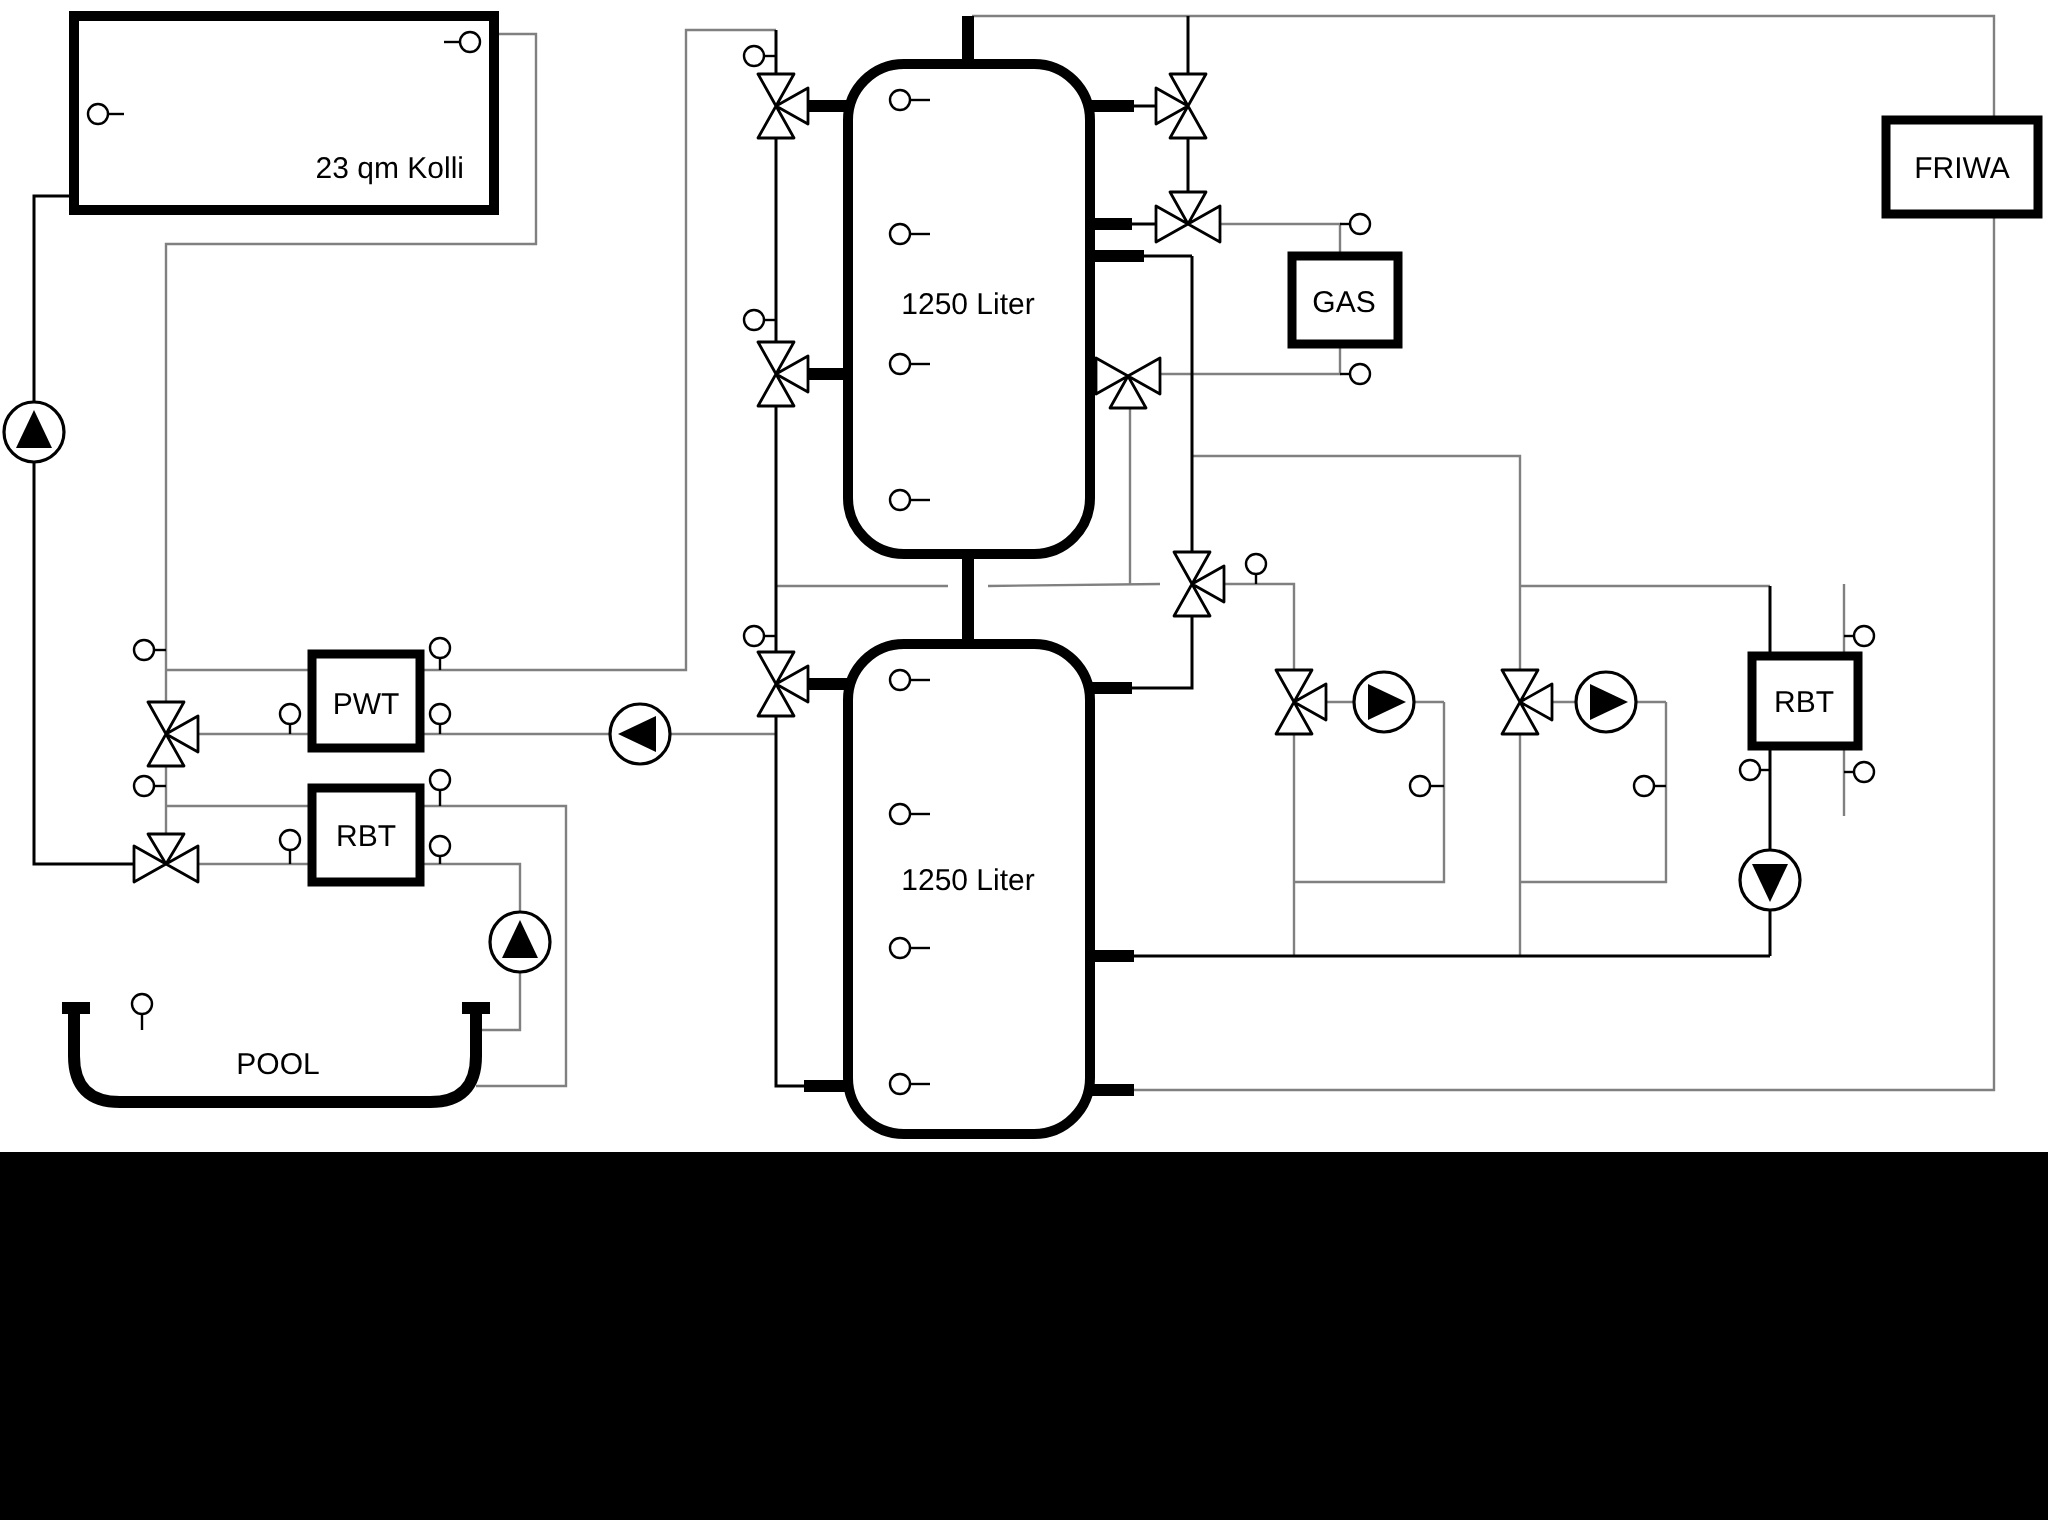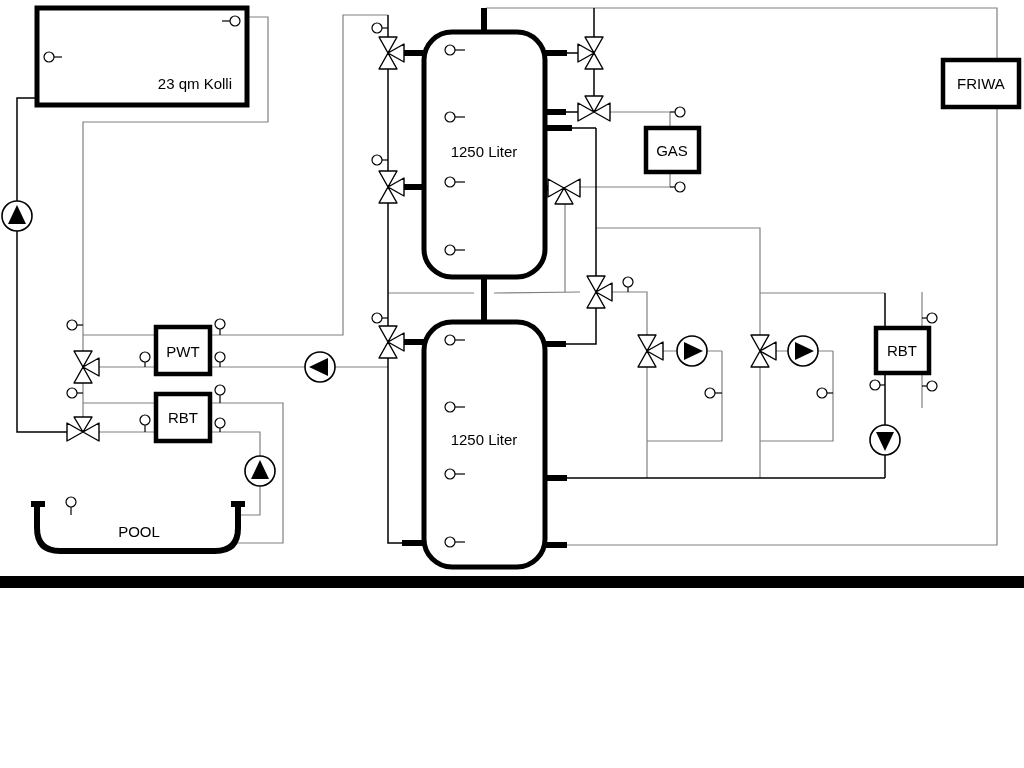--- a/index.html
+++ b/index.html
@@ -1,16 +1,16 @@
 <!DOCTYPE html>
 <html><head>
 <meta charset="utf-8">
 <style>
   html,body{margin:0;padding:0;background:#fff;}
-  .stage{position:relative;width:1024px;height:588px;background:#fff;overflow:hidden;}
+  .stage{position:relative;width:1024px;height:760px;background:#fff;overflow:hidden;}
   .lbl{font-family:"Liberation Sans","DejaVu Sans",sans-serif;font-size:15px;fill:#000;}
   .pipe{stroke:#808080;stroke-width:1.2;fill:none;}
   .pipeb{stroke:#000;stroke-width:1.5;fill:none;}
   .stub{stroke:#000;stroke-width:6;fill:none;}
   .vessel{fill:#fff;stroke:#000;stroke-width:5;}
   .box{fill:#fff;stroke:#000;stroke-width:4.5;}
   .valve{fill:#fff;stroke:#000;stroke-width:1.4;stroke-linejoin:round;}
   .pumpc{fill:#fff;stroke:#000;stroke-width:1.6;}
   .pumpt{fill:#000;stroke:none;}
   .sens{fill:#fff;stroke:#000;stroke-width:1.2;}

